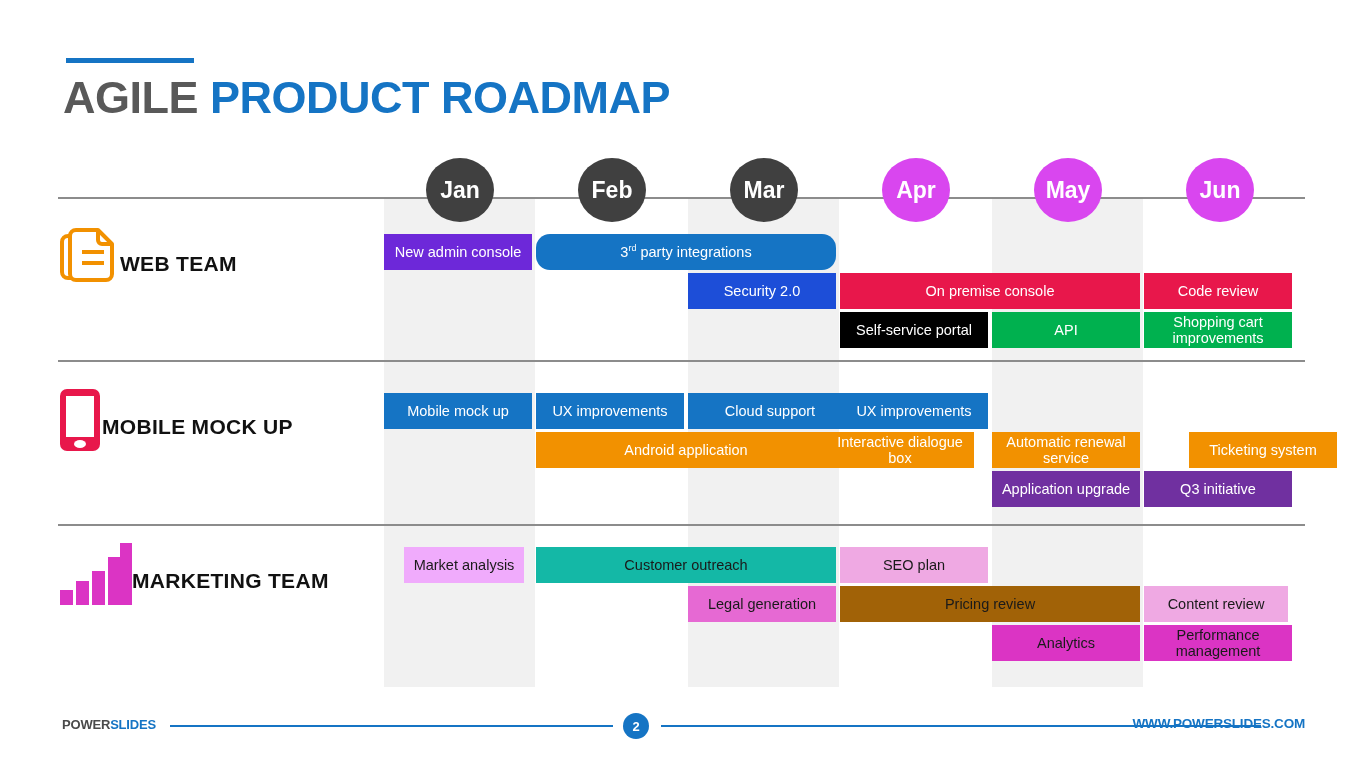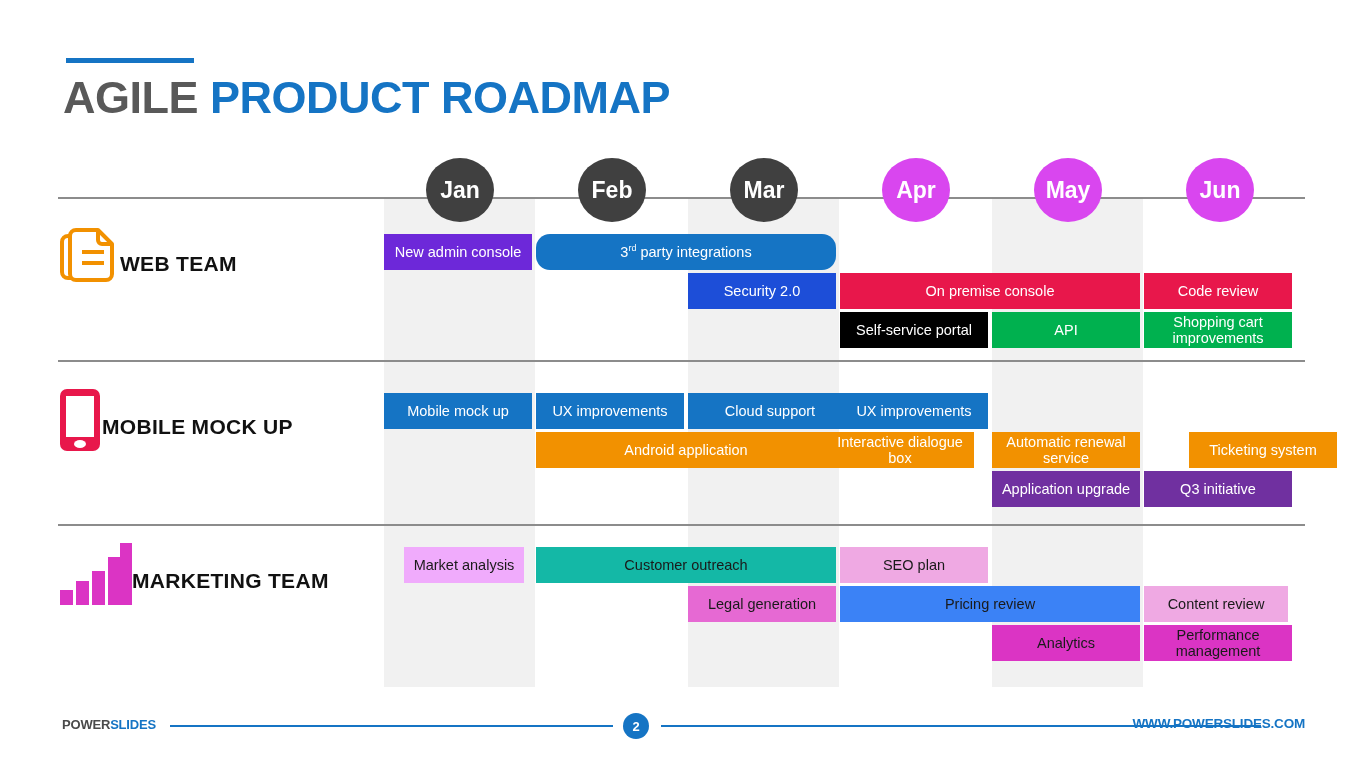--- a/index.html
+++ b/index.html
@@ -186,21 +186,21 @@
       <div class="bar light-text" style="left: 536px; width: 300px; top: 432px; height: 36px; background: rgb(242, 145, 0);">Android application</div>
       <div class="bar light-text" style="left: 826px; width: 148px; top: 432px; height: 36px; background: rgb(242, 145, 0);">Interactive dialogue box</div>
       <div class="bar light-text" style="left: 992px; width: 148px; top: 432px; height: 36px; background: rgb(242, 145, 0);">Automatic renewal service</div>
       <div class="bar light-text" style="left: 1144px; width: 148px; top: 432px; height: 36px; background: rgb(242, 145, 0); margin-left: 45px;">Ticketing system</div>
       <div class="bar light-text" style="left: 992px; width: 148px; top: 471px; height: 36px; background: rgb(112, 48, 160);">Application upgrade</div>
       <div class="bar light-text" style="left: 1144px; width: 148px; top: 471px; height: 36px; background: rgb(112, 48, 160);">Q3 initiative</div>
       <div class="bar dark-text" style="left: 384px; width: 120px; top: 547px; height: 36px; background: #f0abfc; margin-left: 20px;">Market analysis</div>
       <div class="bar dark-text" style="left: 536px; width: 300px; top: 547px; height: 36px; background: #14b8a6;">Customer outreach</div>
       <div class="bar dark-text" style="left: 840px; width: 148px; top: 547px; height: 36px; background: rgb(239, 169, 227);">SEO plan</div>
       <div class="bar dark-text" style="left: 688px; width: 148px; top: 586px; height: 36px; background: rgb(230, 105, 211);">Legal generation</div>
-      <div class="bar dark-text" style="left: 840px; width: 300px; top: 586px; height: 36px; background: #3b82f6;">Pricing review</div>
+      <div class="bar dark-text" style="left: 840px; width: 300px; top: 586px; height: 36px; background: #a16207;">Pricing review</div>
       <div class="bar dark-text" style="left: 1144px; width: 144px; top: 586px; height: 36px; background: rgb(239, 169, 227);">Content review</div>
       <div class="bar dark-text" style="left: 992px; width: 148px; top: 625px; height: 36px; background: rgb(219, 52, 196);">Analytics</div>
       <div class="bar dark-text" style="left: 1144px; width: 148px; top: 625px; height: 36px; background: rgb(219, 52, 196);">Performance management</div>
     </div>
 
   <div class="footer-logo">
     <span class="fl-dark">POWER</span><span class="fl-blue">SLIDES</span>
   </div>
   <div class="footer-line left"></div>
   <div class="page-circle">2</div>

